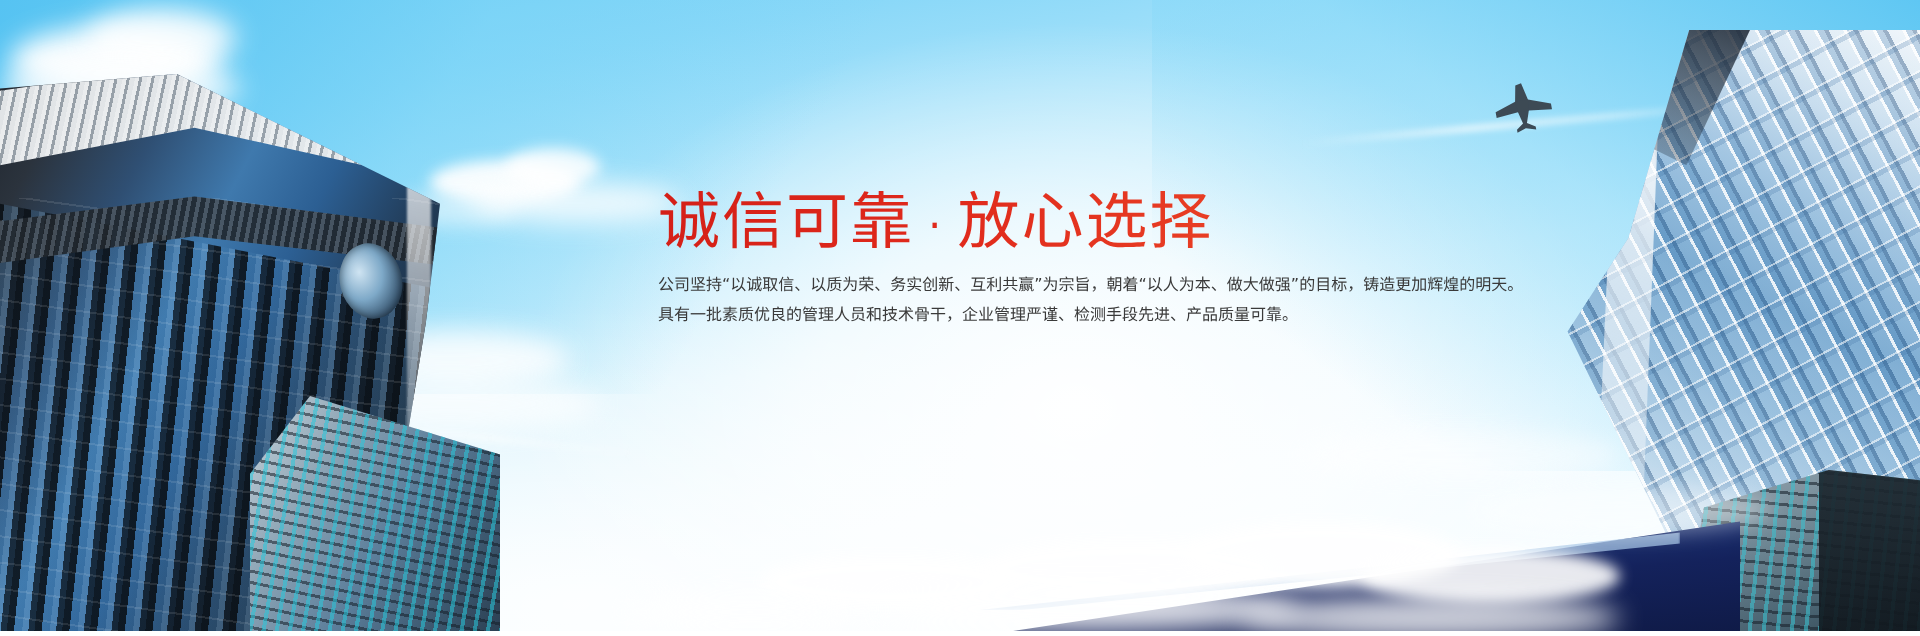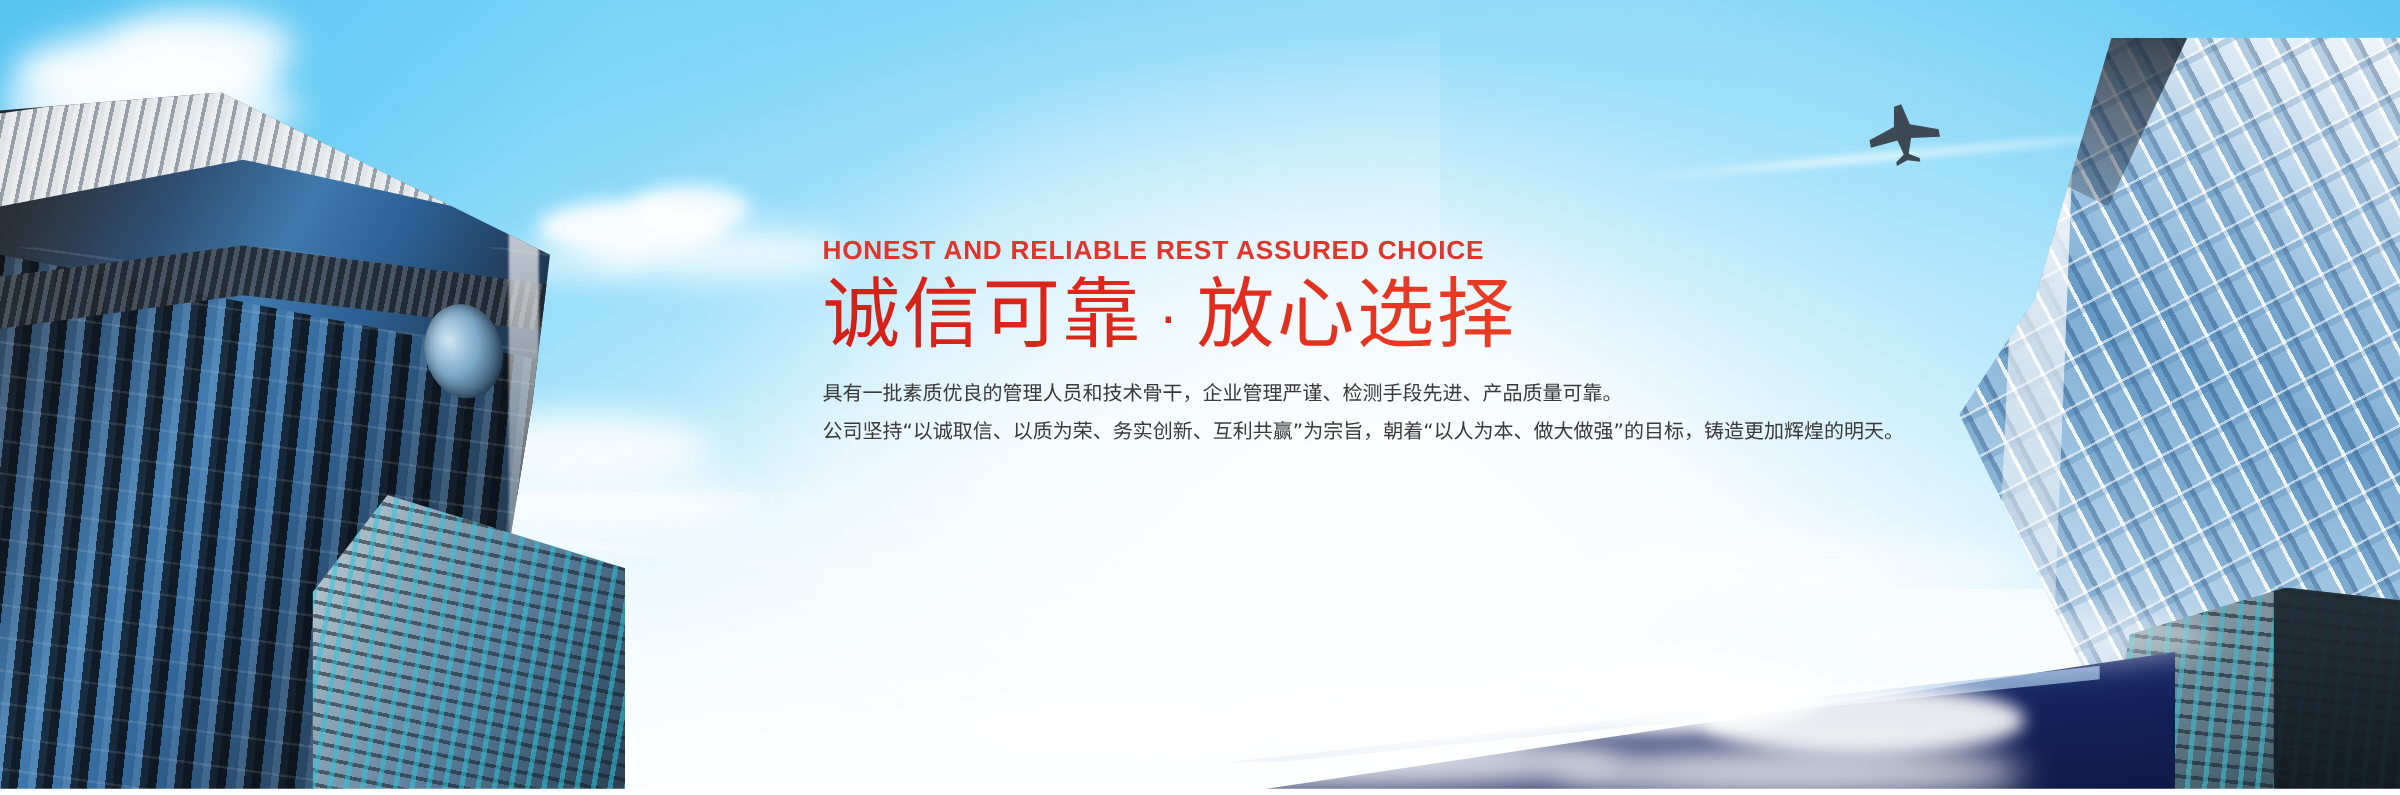--- a/index.html
+++ b/index.html
@@ -316,20 +316,19 @@
   <div class="airplane">
     <svg viewBox="0 0 72 56" xmlns="http://www.w3.org/2000/svg" aria-hidden="true">
       <g fill="#3d4a55">
         <path d="M30 6 L36 5 L40 22 L62 30 L62 36 L39 33 L35 45 L43 50 L43 53 L33 50 L24 53 L24 50 L31 45 L28 33 L6 35 L6 29 L27 22 Z"></path>
         <path d="M27 22 L40 22 L39 33 L28 33 Z" opacity="0.85"></path>
       </g>
     </svg>
   </div>
 
   <div class="copy">
-    <p class="eyebrow">HONEST AND RELIABLE  REST ASSURED CHOICE</p>
     <h1 class="headline"><span>诚信可靠</span><span class="dot">·</span><span>放心选择</span></h1>
+    <p class="body-line">公司坚持“以诚取信、以质为荣、务实创新、互利共赢”为宗旨，朝着“以人为本、做大做强”的目标，铸造更加辉煌的明天。</p>
     <p class="body-line">具有一批素质优良的管理人员和技术骨干，企业管理严谨、检测手段先进、产品质量可靠。</p>
-    <p class="body-line">公司坚持“以诚取信、以质为荣、务实创新、互利共赢”为宗旨，朝着“以人为本、做大做强”的目标，铸造更加辉煌的明天。</p>
   </div>
 
   <div class="bottom-white"></div>
 </div>
 
 </body></html>

